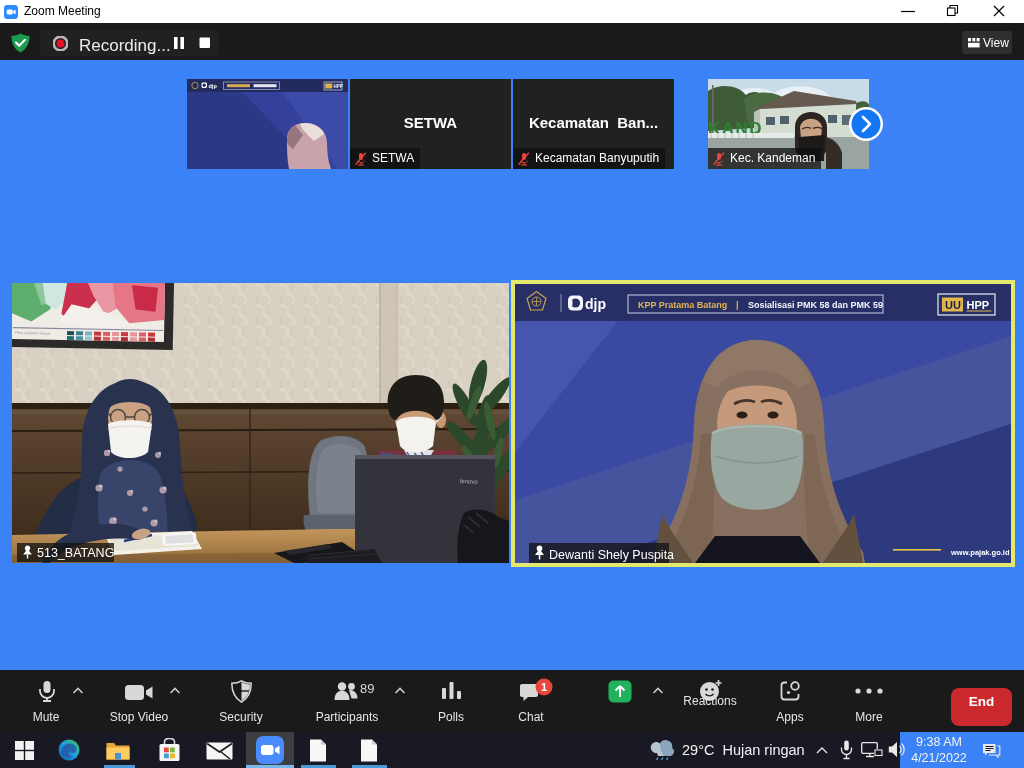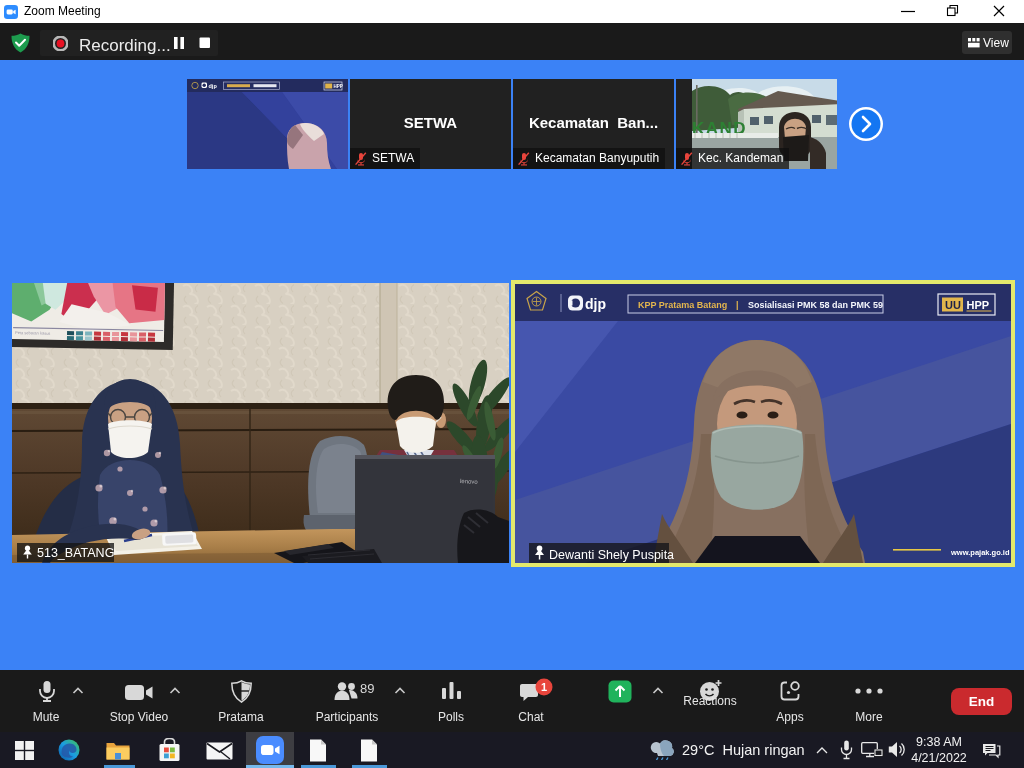--- a/index.html
+++ b/index.html
@@ -19,21 +19,21 @@
 .micred { position:absolute; left:4px; top:4px; }
 .tcenter { position:absolute; width:100%; top:50%; transform:translateY(-58%); text-align:center; color:#fff; font-weight:bold; font-size:15px; }
 
 #vidL { left:12px; top:283px; width:497px; height:280px; background:#222; overflow:hidden; }
 #vidRwrap { left:511px; top:280px; width:504px; height:287px; background:#e3e96c; }
 #vidR { left:4px; top:4px; width:496px; height:279px; background:#3a4da2; overflow:hidden; position:absolute; }
 
 #toolbar { left:0; top:670px; width:1024px; height:62px; background:#1a1a1a; }
 .titem { position:absolute; top:8px; text-align:center; color:#e6e6e6; font-size:12px; }
 
-#taskbar { left:0; top:732px; width:1024px; height:36px; background:#191923; }
+#taskbar { left:0; top:732px; width:900px; height:36px; background:#191923; }
 </style>
 </head>
 <body>
 <div id="stage">
   <div id="titlebar" class="abs"></div>
   <svg class="abs" style="left:4px;top:5px" width="14" height="14" viewBox="0 0 14 14">
     <rect x="0" y="0" width="14" height="14" rx="3.2" fill="#2d8cff"></rect>
     <rect x="2.6" y="4.6" width="6.2" height="4.8" rx="1.4" fill="#fff"></rect>
     <path d="M9.2 6.1 L11.6 4.7 L11.6 9.3 L9.2 7.9 Z" fill="#fff"></path>
   </svg>
@@ -110,21 +110,21 @@
     <div class="tlabel"><svg class="micred" width="14" height="14" viewBox="0 0 14 14">
           <g fill="#e8453c">
             <rect x="5" y="1" width="4" height="7" rx="2"></rect>
             <path d="M3 6.2 a4 4 0 0 0 8 0 l0 0.8 a4 4 0 0 1 -8 0 Z"></path>
             <rect x="6.4" y="10.6" width="1.2" height="2"></rect>
             <rect x="4" y="12.4" width="6" height="1.1"></rect>
           </g>
           <path d="M1.6 12.6 L11.8 0.8" stroke="#e8453c" stroke-width="1.4"></path>
         </svg>Kecamatan Banyuputih</div>
   </div>
-  <div class="thumb abs" id="t4" style="left:676px;padding-left:16px;">
+  <div class="thumb abs" id="t4" style="left:708px;">
     <svg width="161" height="90" viewBox="0 0 161 90">
       <rect width="161" height="90" fill="#c8dbe8"></rect>
       <path d="M20 18 C30 8 55 6 66 14 C80 4 108 6 118 14 L130 24 L10 30 Z" fill="#eaf2f4" opacity="0.9"></path>
       <rect x="0" y="58" width="161" height="32" fill="#9aa5a2"></rect>
       <path d="M0 12 C12 4 30 6 38 16 C46 10 56 14 60 22 L58 48 L0 52 Z" fill="#3f5c39"></path>
       <path d="M36 20 C48 10 70 12 80 22 L76 44 L40 46 Z" fill="#4a6b42"></path>
       <path d="M146 26 C152 20 160 22 161 26 L161 52 L144 48 Z" fill="#42603c"></path>
       <polygon points="46,30 86,12 148,22 150,28 48,35" fill="#655a50"></polygon>
       <polygon points="52,30 148,25 148,58 52,58" fill="#d4ddd1"></polygon>
       <polygon points="52,30 52,58 46,58 46,33" fill="#b8c2b6"></polygon>
@@ -406,21 +406,21 @@
     </svg>
     <svg class="abs" style="left:169px;top:17px" width="12" height="8" viewBox="0 0 12 8">
         <path d="M1.5 6 L6 1.5 L10.5 6" fill="none" stroke="#c8c8c8" stroke-width="1.6"></path>
       </svg>
     <div class="titem" style="left:105px;top:40px;width:68px;">Stop Video</div>
     <svg class="abs" style="left:231px;top:10px" width="21" height="23" viewBox="0 0 21 23">
       <path d="M10.5 0.8 C13 2.4 17 3.3 20.2 3.3 C20.2 11 17.5 18 10.5 22.2 C3.5 18 0.8 11 0.8 3.3 C4 3.3 8 2.4 10.5 0.8 Z" fill="none" stroke="#d8d8d8" stroke-width="1.5"></path>
       <path d="M10.5 2 C13 3.5 16.5 4.4 19 4.5 C19 11 16.8 17 10.5 20.8 Z" fill="#d8d8d8"></path>
       <path d="M3 11 h15" stroke="#1a1a1a" stroke-width="1.4"></path>
     </svg>
-    <div class="titem" style="left:207px;top:40px;width:68px;">Pratama</div>
+    <div class="titem" style="left:207px;top:40px;width:68px;">Security</div>
     <svg class="abs" style="left:333px;top:11px" width="26" height="20" viewBox="0 0 26 20">
       <circle cx="9" cy="5.5" r="4.2" fill="#d8d8d8"></circle>
       <path d="M1.5 19 C1.5 12.5 5 9.8 9 9.8 C13 9.8 16.5 12.5 16.5 19 Z" fill="#d8d8d8"></path>
       <circle cx="18.5" cy="5.5" r="3.4" fill="#d8d8d8"></circle>
       <path d="M16 9.2 C20 8.6 24.5 11.5 24.5 17.5 L18.5 17.5" fill="#d8d8d8"></path>
     </svg>
     <div class="abs" style="left:360px;top:11px;font-size:13px;color:#d8d8d8;">89</div>
     <svg class="abs" style="left:394px;top:17px" width="12" height="8" viewBox="0 0 12 8">
         <path d="M1.5 6 L6 1.5 L10.5 6" fill="none" stroke="#c8c8c8" stroke-width="1.6"></path>
       </svg>
@@ -460,21 +460,21 @@
       <circle cx="16" cy="6" r="3.8" fill="none" stroke="#d8d8d8" stroke-width="1.8"></circle>
       <circle cx="9.5" cy="12.5" r="1.6" fill="#d8d8d8"></circle>
     </svg>
     <div class="titem" style="left:760px;top:40px;width:60px;">Apps</div>
     <svg class="abs" style="left:855px;top:18px" width="28" height="6" viewBox="0 0 28 6">
       <circle cx="3" cy="3" r="2.6" fill="#d8d8d8"></circle>
         <circle cx="14" cy="3" r="2.6" fill="#d8d8d8"></circle>
         <circle cx="25" cy="3" r="2.6" fill="#d8d8d8"></circle>
     </svg>
     <div class="titem" style="left:839px;top:40px;width:60px;">More</div>
-    <div class="abs" style="left:951px;top:18px;width:61px;height:27px;background:#ca2a2e;border-radius:8px;color:#fff;font-size:13.5px;font-weight:bold;text-align:center;line-height:27px;">End</div>
+    <div class="abs" style="left:951px;top:18px;width:61px;height:38px;background:#ca2a2e;border-radius:8px;color:#fff;font-size:13.5px;font-weight:bold;text-align:center;line-height:27px;">End</div>
   </div>
   <div id="taskbar" class="abs">
     <svg class="abs" style="left:15px;top:9px" width="19" height="19" viewBox="0 0 19 19">
       <g fill="#f2f2f2">
           <rect x="0" y="0" width="8.8" height="8.8"></rect>
           <rect x="10.2" y="0" width="8.8" height="8.8"></rect>
           <rect x="0" y="10.2" width="8.8" height="8.8"></rect>
           <rect x="10.2" y="10.2" width="8.8" height="8.8"></rect>
         </g>
     </svg>

